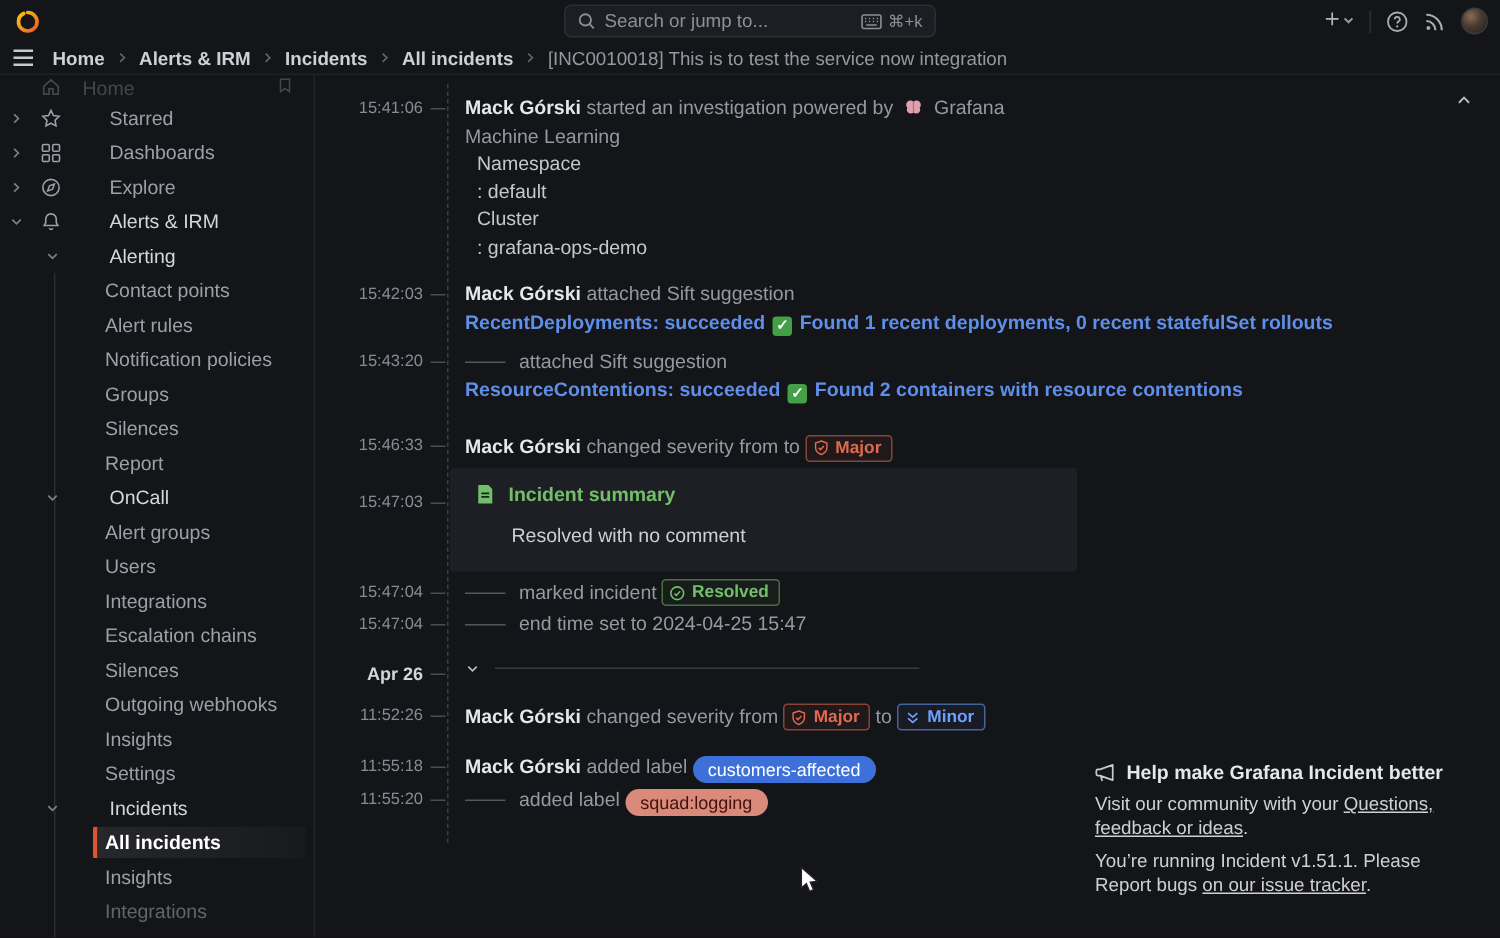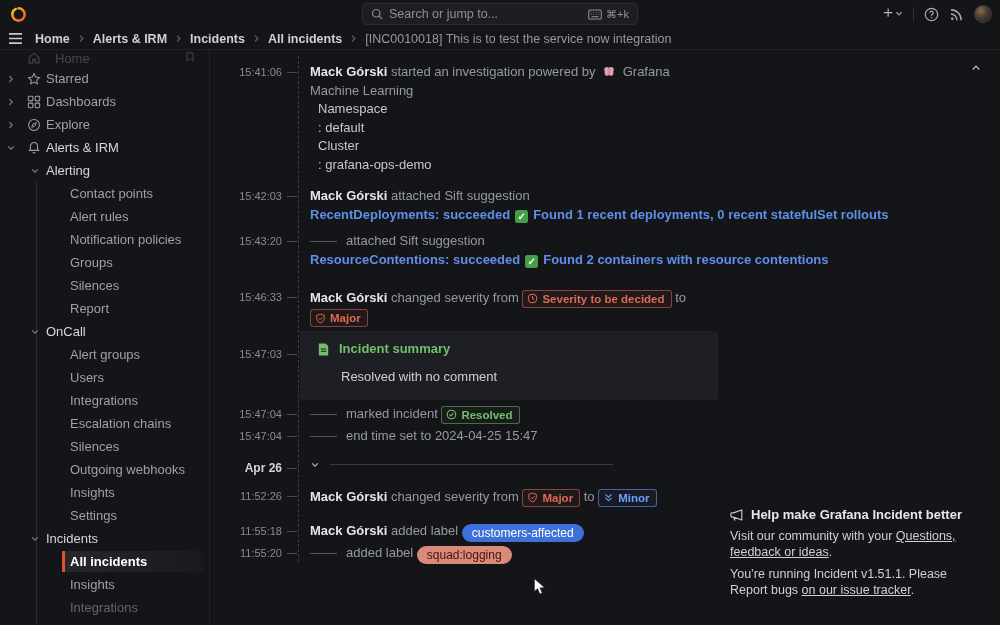--- a/index.html
+++ b/index.html
@@ -10,21 +10,21 @@
     color:#cccdd2;
     position:relative;
   }
   #app { position:absolute; inset:0; width:1000px; height:625px; background:#141519; }
 
   
   .topbar { position:absolute; top:0; left:0; right:0; height:28px; display:flex; align-items:center; }
   .logo-wrap { margin-left:8px; width:20px; height:20px; display:flex; align-items:center; justify-content:center; }
   .searchbox {
     position:absolute; left:50%; top:3px; transform:translateX(-50%);
-    width:276px; height:22px; background:#1c1e23; border:1px solid #2c2e34; border-radius:5px;
+    width:248px; height:22px; background:#1c1e23; border:1px solid #2c2e34; border-radius:5px;
     display:flex; align-items:center; padding:0 8px; gap:6px;
   }
   .searchbox input {
     flex:1; background:transparent; border:none; outline:none; color:#aeb0b6;
     font-family:"Liberation Sans", sans-serif; font-size:12.5px;
   }
   .searchbox input::placeholder { color:#8e9096; }
   .kbd-hint { display:flex; align-items:center; gap:4px; color:#8e9096; font-size:11px; white-space:nowrap; }
   .top-actions { position:absolute; right:8px; top:0; height:28px; display:flex; align-items:center; gap:10px; }
   .top-actions .divider { width:1px; height:15px; background:#2e3035; }
@@ -45,21 +45,21 @@
 
   
   .sidebar { position:absolute; top:50px; left:0; bottom:0; width:210px; border-right:1px solid #232429;
     overflow:hidden; }
   .side-guideline { position:absolute; left:36px; top:132px; bottom:0; width:1px; background:#2a2b30; }
   .side-row { height:23px; display:flex; align-items:center; position:relative; font-size:13px;
     color:#9ea0a7; cursor:pointer; white-space:nowrap; }
   .side-row .chev { position:absolute; left:6px; width:12px; display:flex; color:#7e8087; }
   .side-row.lvl1 .chev { left:30px; }
   .side-row .s-icon { position:absolute; left:27px; width:16px; display:flex; color:#9ea0a7; }
-  .side-row .s-label { position:absolute; left:46px; }
+  .side-row .s-label { position:absolute; left:73px; }
   .side-row.lvl2 .s-label { left:70px; }
   .side-row.bright .s-label { color:#d6d7db; }
   .side-row.dimmed .s-label { color:#63656c; }
   .side-row.partial { height:17px; opacity:0.35; overflow:hidden; }
   .side-row.partial .s-label { left:55px; top:1px; }
   .side-row.partial .s-icon { top:1px; }
   .side-row.partial .bookmark { position:absolute; left:184px; top:1px; color:#9ea0a7; display:flex; }
   .side-row.active .active-box {
     position:absolute; left:62px; right:5px; top:1px; bottom:1px;
     background:linear-gradient(90deg, rgba(255,255,255,0.08), rgba(255,255,255,0.02));
@@ -409,29 +409,21 @@
           <div class="tick"></div>
           <div class="content">
             <div><span class="dashpre"></span>attached Sift suggestion</div>
             <div class="sift-link">ResourceContentions: succeeded<span class="check-emoji">✓</span>Found 2 containers with resource contentions</div>
           </div>
         </div>
         <div class="entry e3">
           <div class="ts">15:46:33</div>
           <div class="tick"></div>
           <div class="content">
-            <div class="sev-content"><span class="actor">Mack Górski </span>changed severity from <span class="badge orange">
-                <span style="display: inline-flex;">
-                  <svg viewBox="0 0 16 16">
-                    <circle cx="8" cy="8" r="6.2" fill="none" stroke="currentColor" stroke-width="1.5"></circle>
-                    <path d="M8 4.5V8l2.4 1.5" fill="none" stroke="currentColor" stroke-width="1.5"></path>
-                  </svg>
-                </span>
-                <span>Severity to be decided</span>
-              </span> to <span class="badge orange">
+            <div class="sev-content"><span class="actor">Mack Górski </span>changed severity from  to <span class="badge orange">
                 <span style="display: inline-flex;">
                   <svg viewBox="0 0 16 16">
                     <path d="M8 1.5l5.5 1.9v4.3c0 3.3-2.3 5.6-5.5 6.8-3.2-1.2-5.5-3.5-5.5-6.8V3.4z" fill="none" stroke="currentColor" stroke-width="1.4"></path>
                     <path d="M5.4 8l1.8 1.8 3.4-3.5" fill="none" stroke="currentColor" stroke-width="1.4"></path>
                   </svg>
                 </span>
                 <span>Major</span>
               </span></div>
           </div>
         </div>

